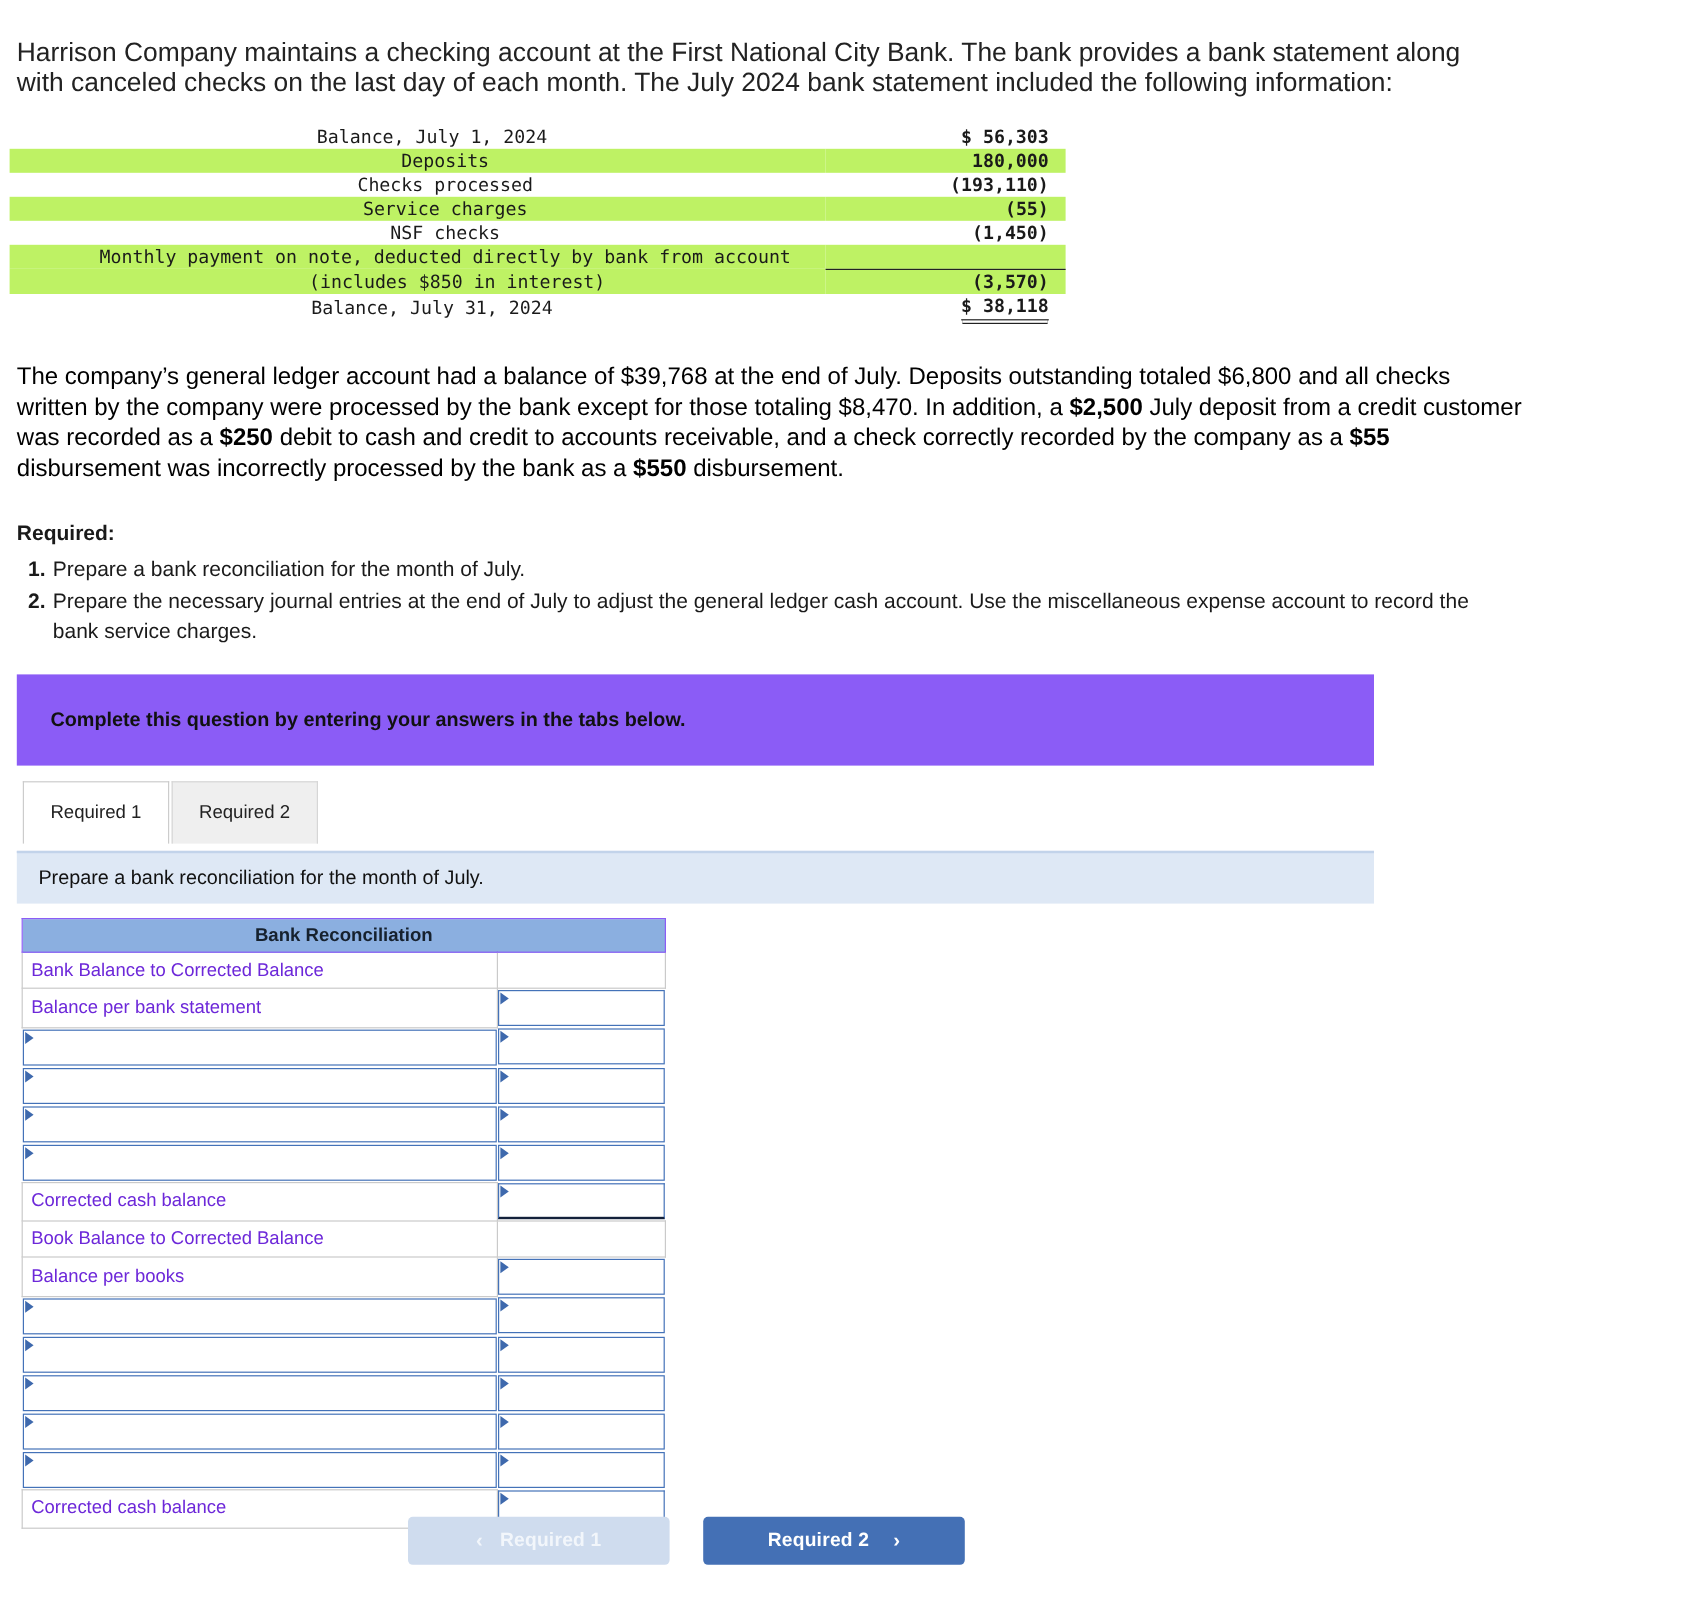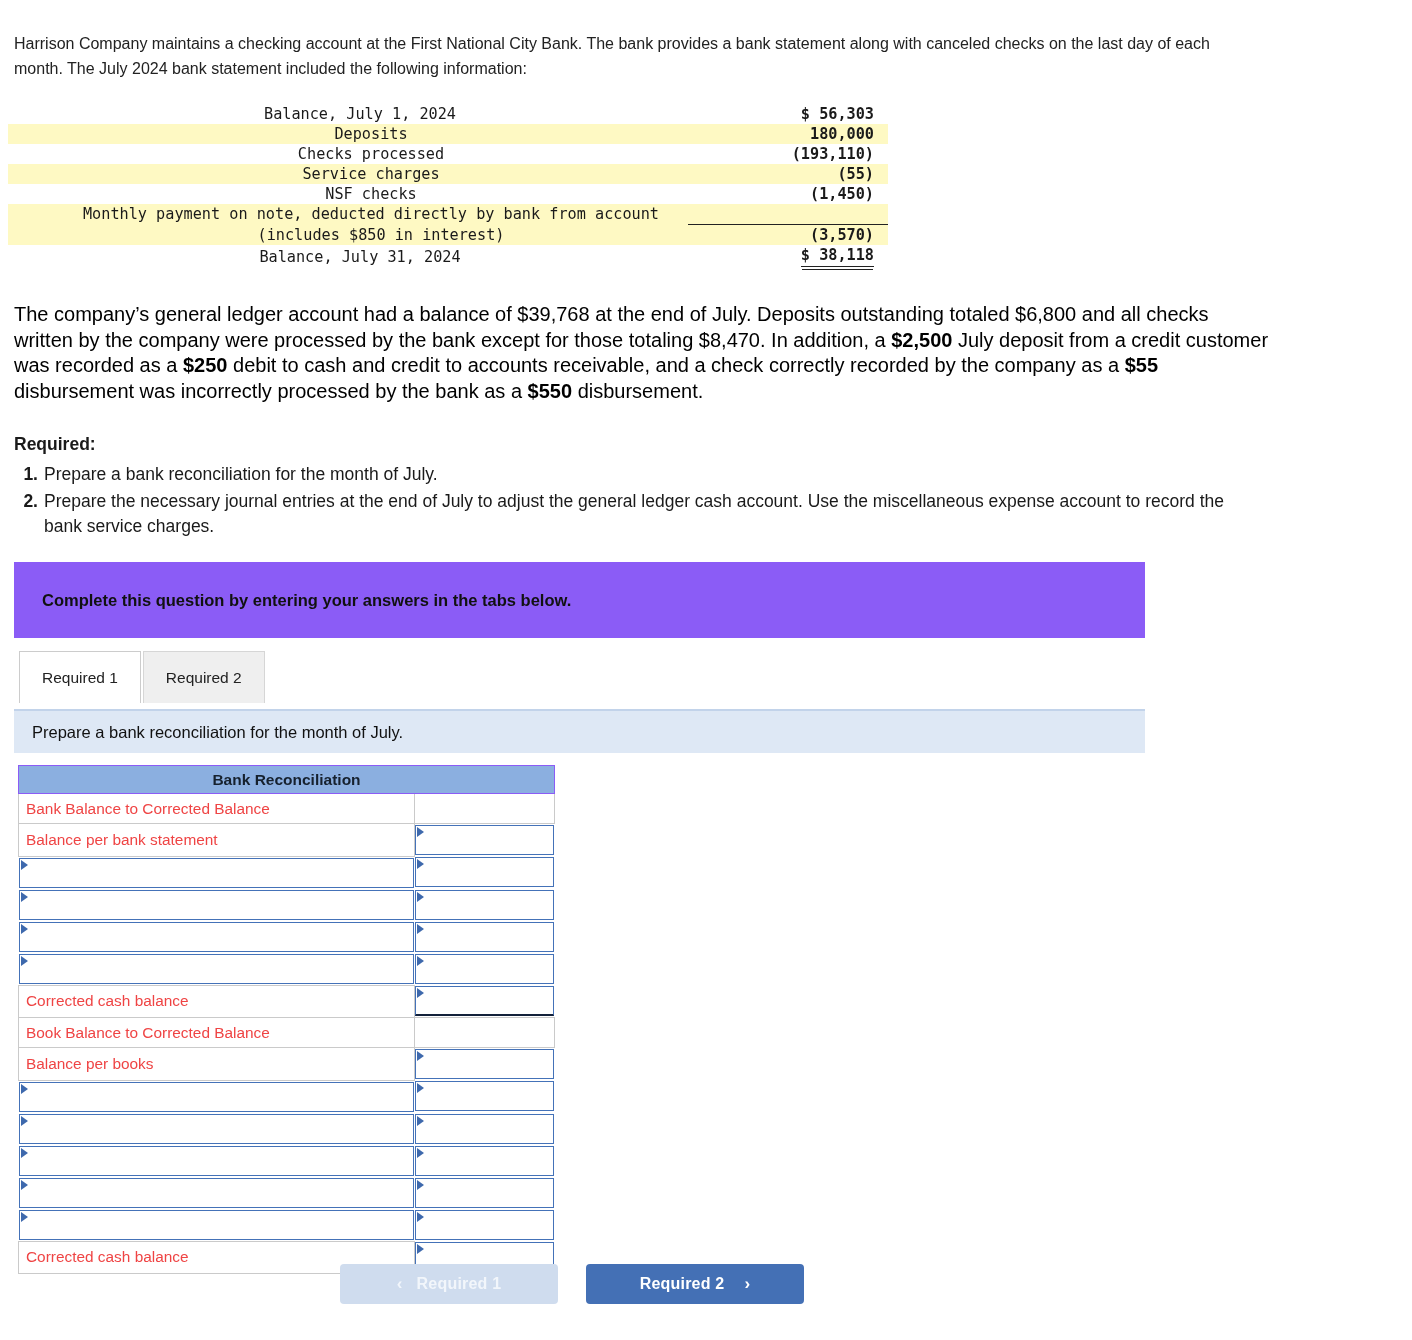--- a/index.html
+++ b/index.html
@@ -13,40 +13,40 @@
     color: #1a1a1a;
     position: relative;
     overflow: hidden;
   }
 
   
   .intro {
     position: absolute;
     left: 14px; top: 31px;
     width: 1220px;
-    font-size: 16px;
+    font-size: 22px;
     line-height: 25px;
     color: #222;
   }
 
   
   .stmt {
     position: absolute;
     left: 8px; top: 104px;
     width: 880px;
     border-collapse: collapse;
     font-family: "DejaVu Sans Mono", "Liberation Mono", monospace;
     font-size: 15.2px;
   }
   .stmt td { padding: 0; height: 20px; vertical-align: bottom; line-height: 20px; }
   .stmt td.lbl { padding-left: 24px; white-space: pre; text-align: center; }
   .stmt td.lbl.ind { padding-left: 46px; }
   .stmt td.lbl.ind2 { padding-left: 66px; }
   .stmt td.amt { text-align: right; padding-right: 14px; width: 200px; white-space: pre; font-weight: bold; }
-  .stmt tr.alt td { background: #fef9c3; margin-top: 24px; }
+  .stmt tr.alt td { background: #bef264; margin-top: 24px; }
   .stmt td.amt.rule { border-top: 1.5px solid #222; }
   .dbl-under {
     display: inline-block;
     border-bottom: 1px solid #222;
     box-shadow: 0 3px 0 -1px #ffffff, 0 4px 0 -1px #222;
     padding-bottom: 1px;
   }
 
   
   .para {
@@ -150,21 +150,21 @@
     padding: 0;
   }
   .recon td {
     border: 1px solid #cacaca;
     padding: 0;
     height: 30px;
     vertical-align: middle;
   }
   .recon td.lab {
     padding-left: 7px;
-    color: #ef4444;
+    color: #6d28d9;
     font-size: 15.4px;
     white-space: nowrap;
   }
   .recon td.plain { background: #ffffff; }
   .recon td.cellin { padding: 0; border: none; }
 
   .inp {
     position: relative;
     height: 30px;
     border: 1.6px solid #4472b8;

